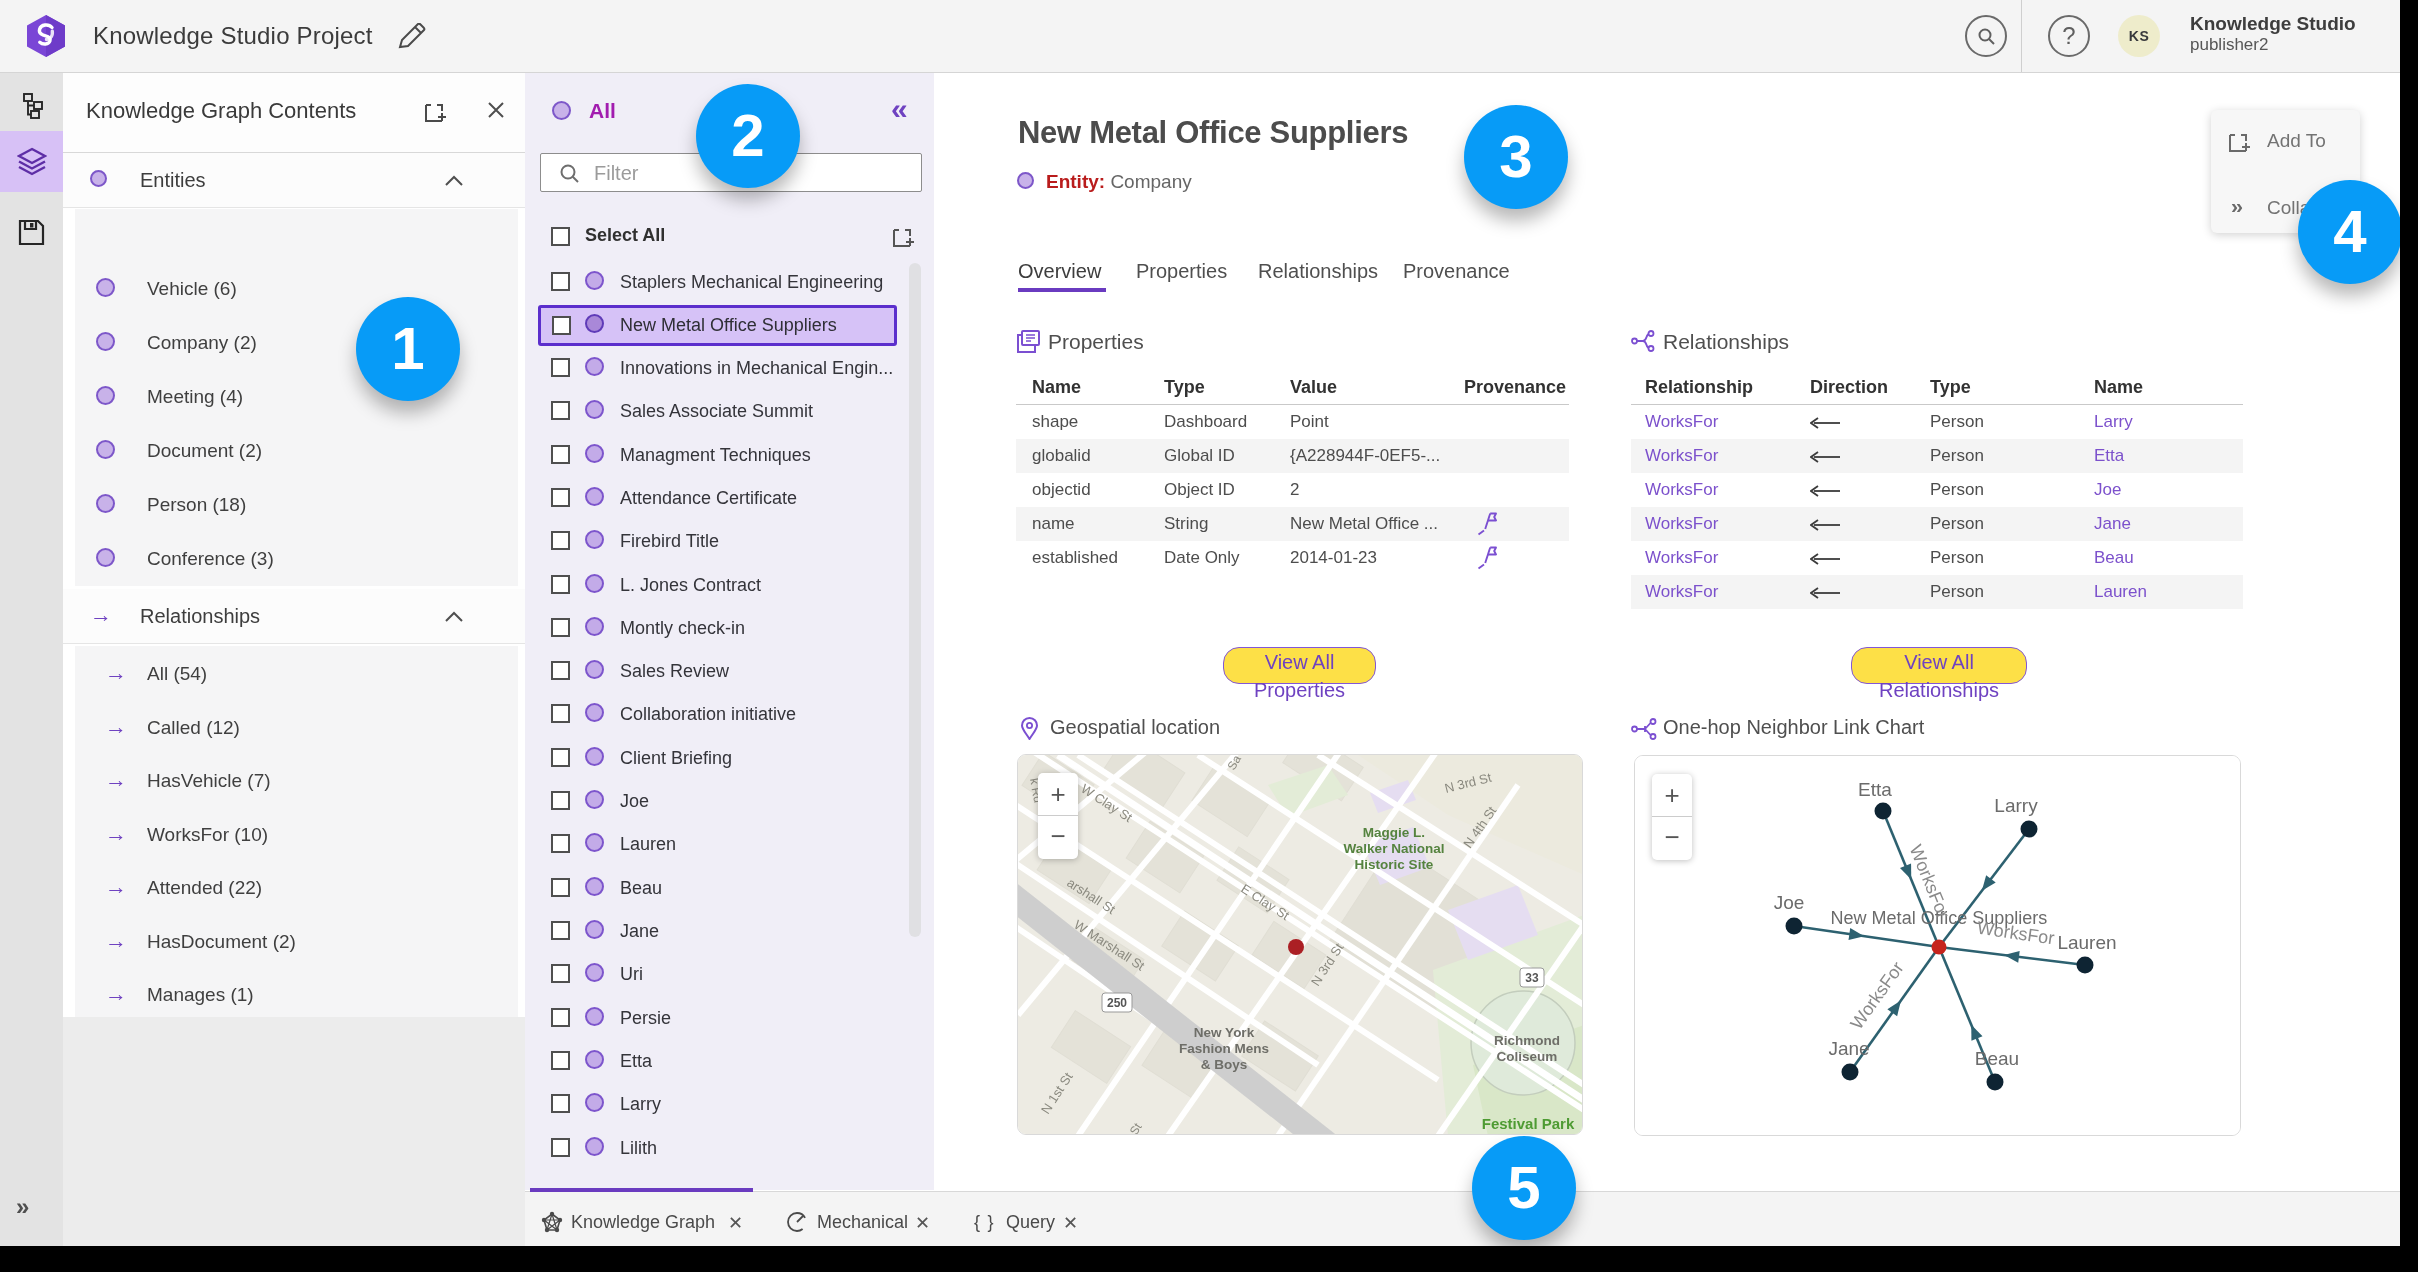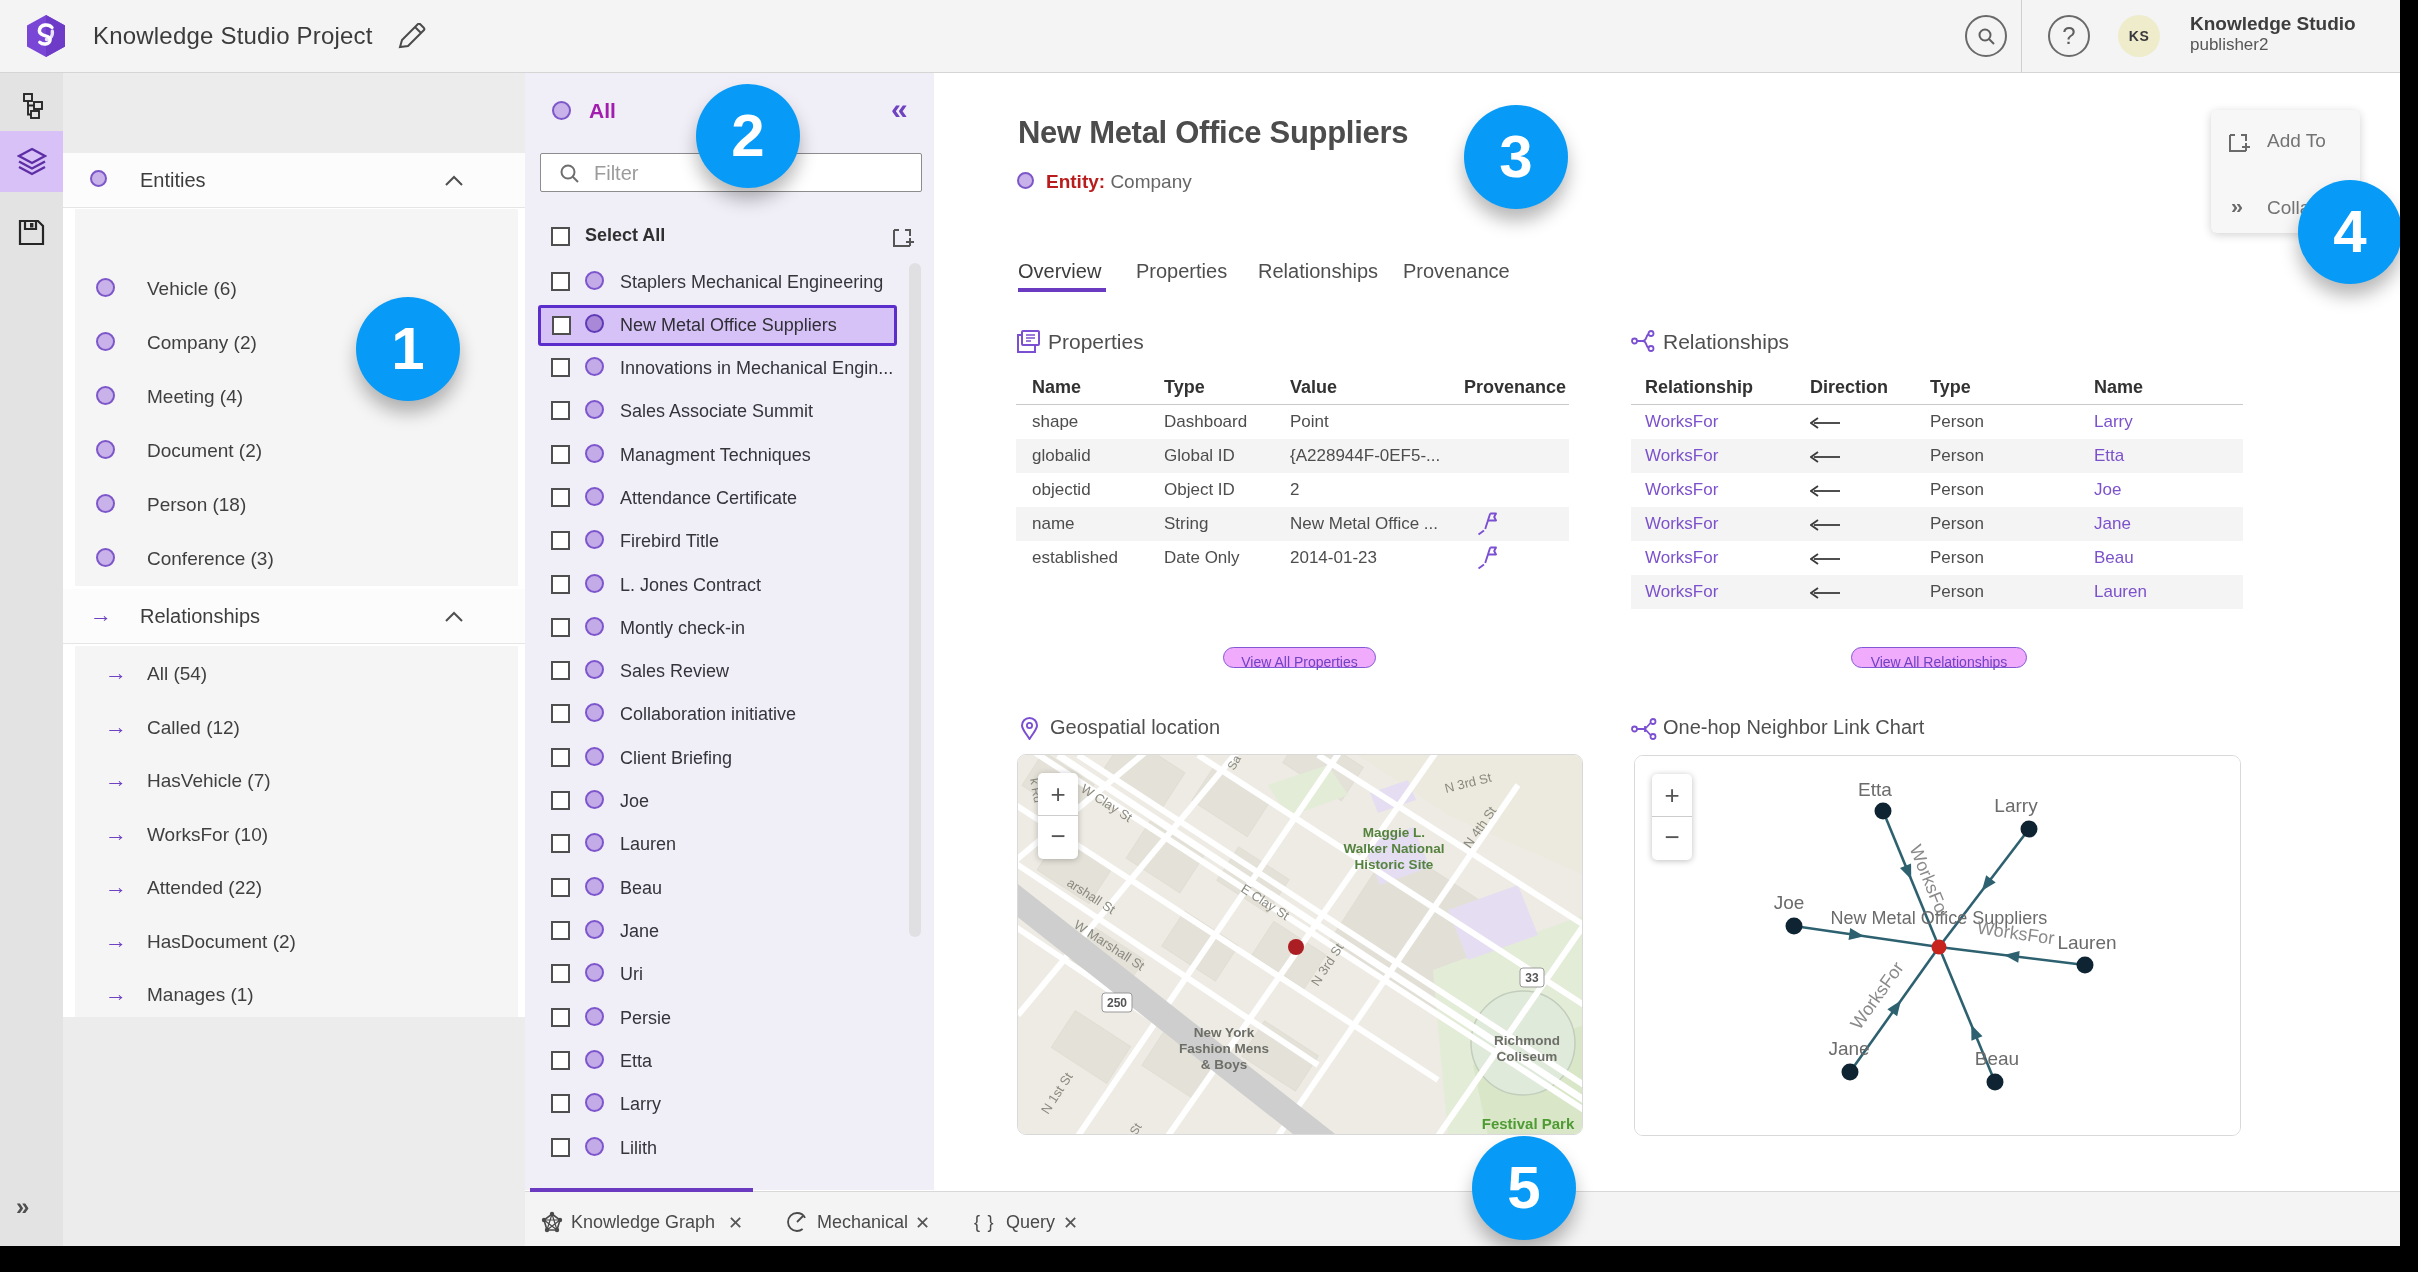--- a/index.html
+++ b/index.html
@@ -50,21 +50,21 @@
 
 #main{position:absolute;left:934px;top:73px;width:1466px;height:1118px;background:#fff}
 h1.title{position:absolute;left:1018px;top:115px;font-size:31px;letter-spacing:-.3px;font-weight:bold;color:#4c4c4c}
 .tabs span{position:absolute;top:260px;font-size:20px;color:#4f4f4f}
 #ovl{position:absolute;left:1018px;top:288px;width:88px;height:4px;background:#6a3bc0}
 .secthdr{position:absolute;font-size:21px;color:#4f4f4f}
 .th{position:absolute;font-size:18px;font-weight:bold;color:#323232;top:377px}
 .altrow{position:absolute;height:34px;background:#f4f4f4}
 .tcell{position:absolute;font-size:17px;color:#4d4d4d;white-space:nowrap}
 .purp{color:#7c51cc}
-.pillbtn{position:absolute;height:21px;border:1.5px solid #8257d6;border-radius:16px;color:#6f42c1;font-size:14px;text-align:center;background:#f0abfc}
+.pillbtn{position:absolute;height:37px;border:1.5px solid #8257d6;border-radius:16px;color:#6f42c1;font-size:20px;text-align:center;background:#fde047}
 .mapcard{position:absolute;border:1px solid #d9d9d9;border-radius:9px;overflow:hidden;background:#fff}
 .zoomctl{position:absolute;width:40px;height:86px;background:#fff;border-radius:5px;box-shadow:0 1px 6px rgba(0,0,0,.25);z-index:5}
 .zoomctl .plus{position:absolute;left:0;top:0;width:40px;height:43px;font-size:26px;color:#555;text-align:center;line-height:43px;border-bottom:1px solid #ccc}
 .zoomctl .minus{position:absolute;left:0;top:43px;width:40px;height:43px;font-size:26px;color:#555;text-align:center;line-height:40px}
 
 #popup{position:absolute;left:2211px;top:110px;width:149px;height:123px;background:#f7f7f7;border-radius:6px;box-shadow:0 2px 10px rgba(0,0,0,.18)}
 #popup .rowt{position:absolute;left:56px;font-size:19px;color:#737373}
 
 .callout{position:absolute;width:104px;height:104px;border-radius:50%;background:#079bf7;color:#fff;font-size:60px;font-weight:bold;text-align:center;line-height:104px;box-shadow:0 12px 18px rgba(0,0,0,.28);z-index:40}
 
@@ -115,20 +115,30 @@
   </svg>
   <svg class="abs" style="left:18px;top:146px" width="27" height="27" viewBox="0 0 27 27">
     <path d="M2 2 H20 L25 7 V25 H2 Z" fill="none" stroke="#262626" stroke-width="2.2"></path>
     <path d="M7 2 V10 H18 V2" fill="none" stroke="#262626" stroke-width="2.2"></path>
     <rect x="12" y="4" width="3.4" height="4.5" fill="#262626"></rect>
   </svg>
   <div class="abs" style="left:16px;top:1120px;font-size:24px;color:#4f4f4f;font-weight:bold">»</div>
 </div>
 
 <div id="p1">
+  <div class="hdr">
+    <div class="t">Knowledge Graph Contents</div>
+    <svg class="abs" style="left:362px;top:28px" width="24" height="22" viewBox="0 0 24 22">
+      <path d="M1 4 V20 H17 M1 4 H6 M12 4 H17 V10" fill="none" stroke="#4a4a4a" stroke-width="2"></path>
+      <path d="M17 12 V20 M13 16 H21" stroke="#4a4a4a" stroke-width="2"></path>
+    </svg>
+    <svg class="abs" style="left:424px;top:28px" width="18" height="18" viewBox="0 0 18 18">
+        <path d="M2 2 L16 16 M16 2 L2 16" stroke="#4f4f4f" stroke-width="2"></path>
+      </svg>
+  </div>
   <div class="body"></div>
 <div class="grouprow" style="top:80px">
       <span class="pcirc" style="position:absolute;left:27px;top:17px;width:17px;height:17px"></span>
       <div class="gt">Entities</div>
       <svg style="position:absolute;left:382px;top:22px" width="18" height="11" viewBox="0 0 18 11">
         <polyline points="1,10 9,2 17,10" fill="none" stroke="#4f4f4f" stroke-width="2"></polyline>
       </svg>
     </div>
 <div class="itemsarea" style="top:136px;height:377px"></div>
 <div class="p1row" style="top:190px;left:12px">

